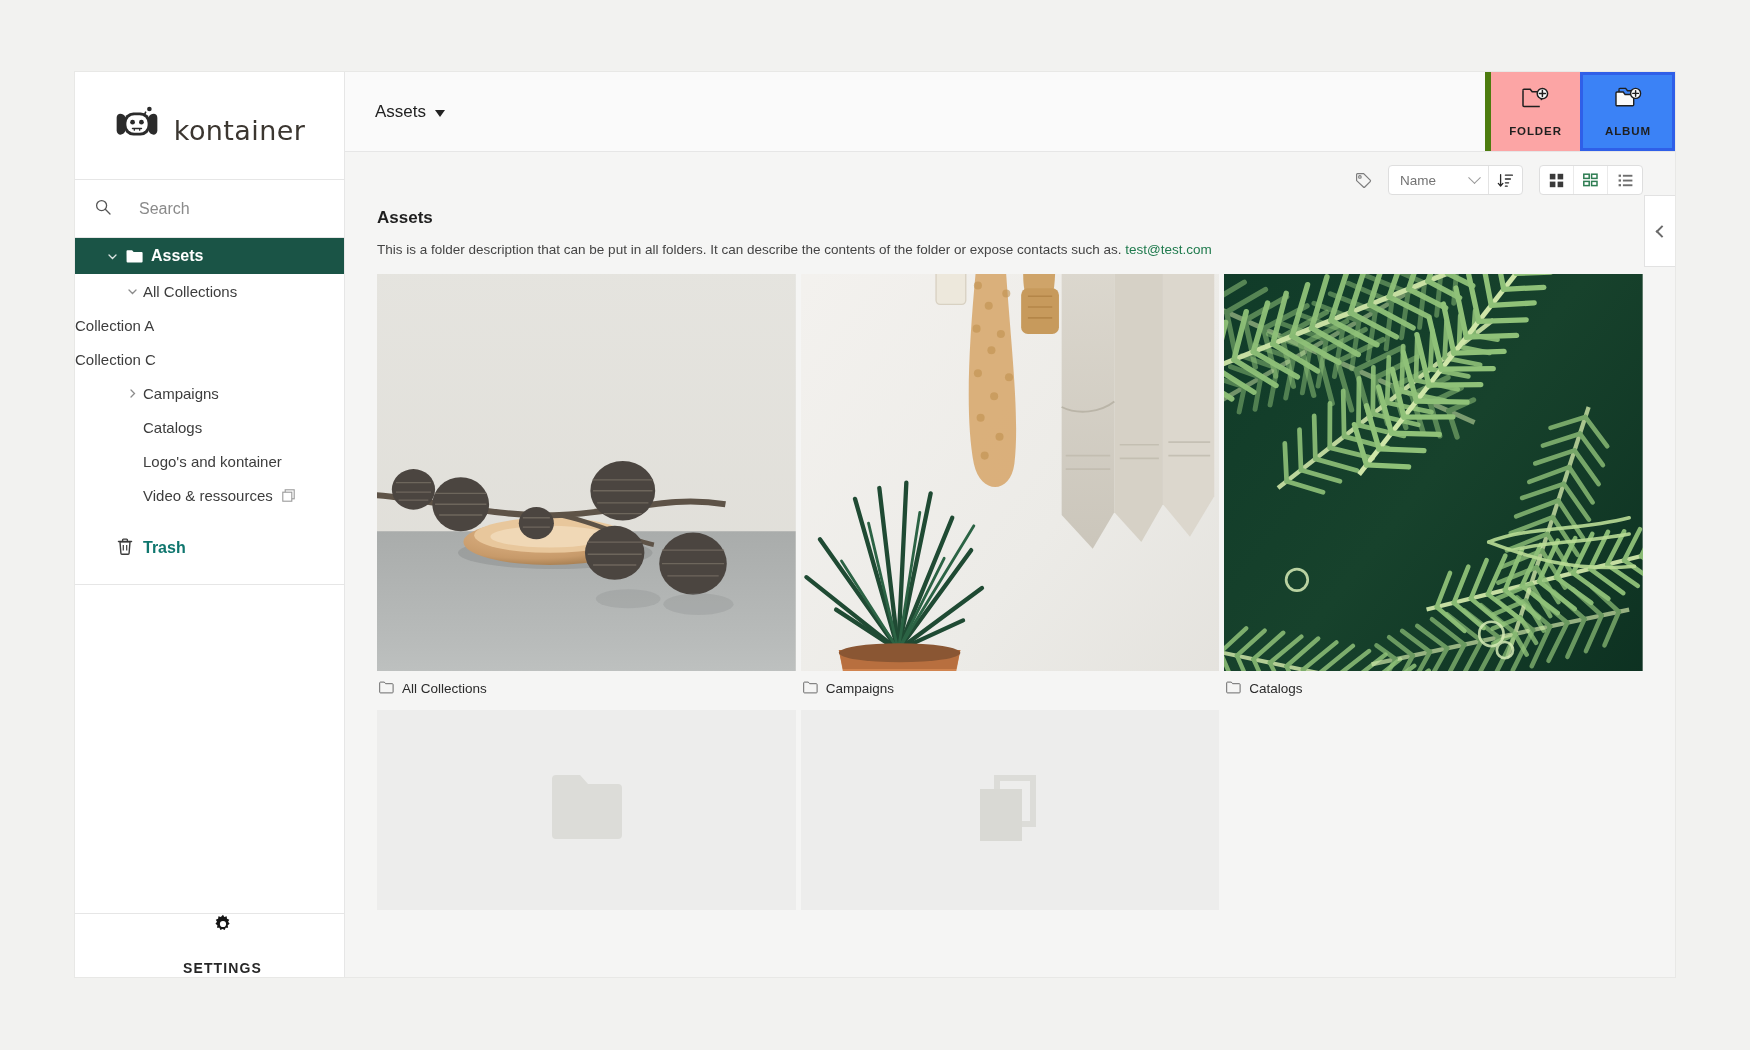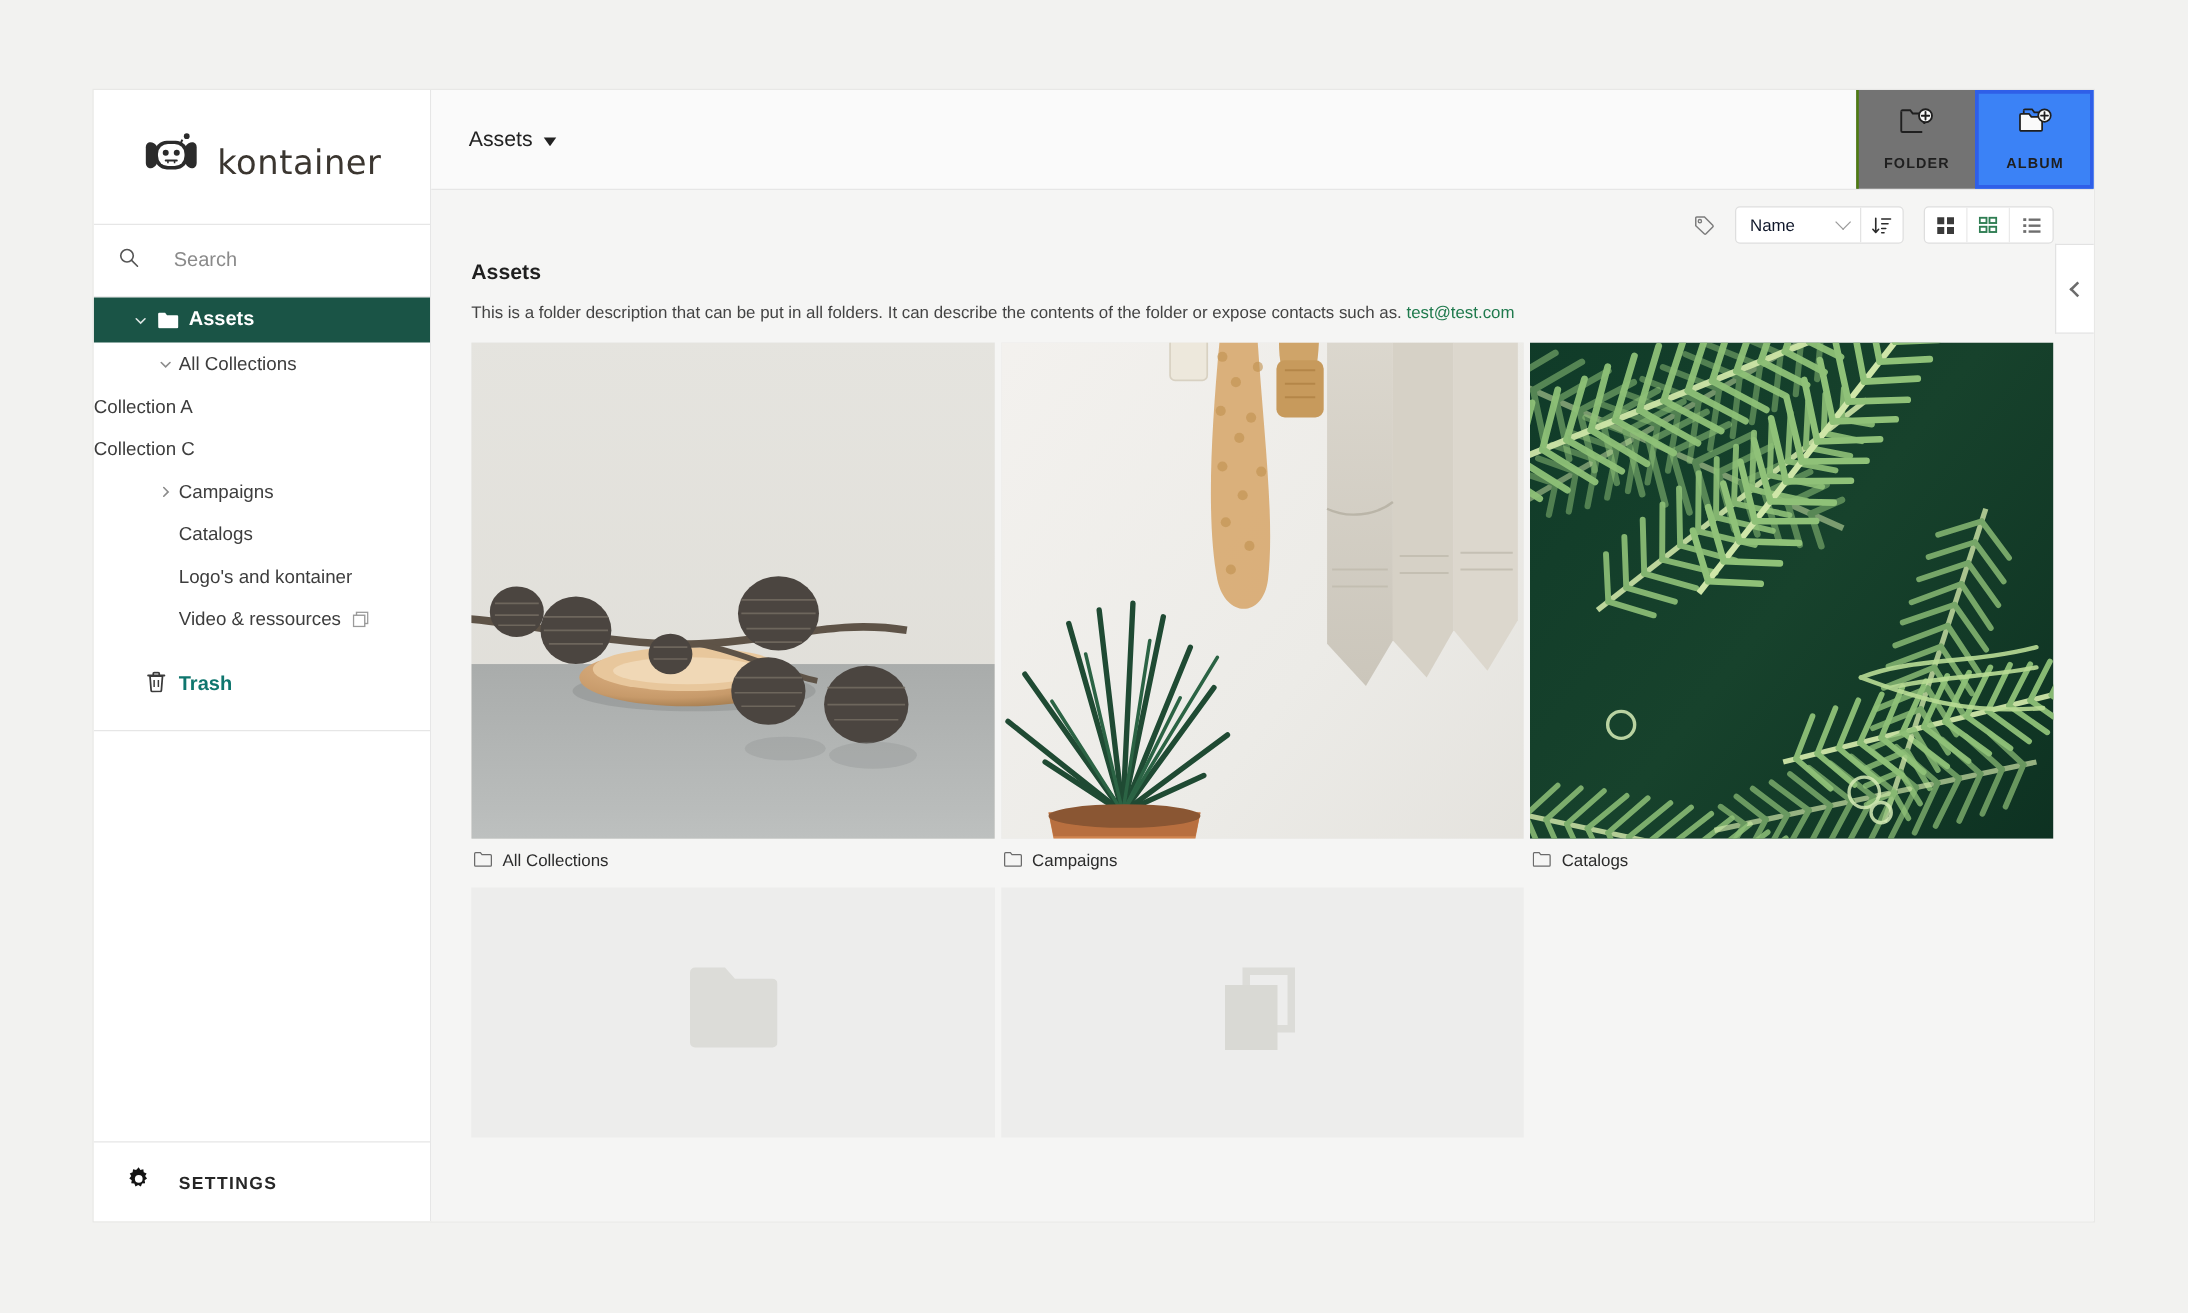--- a/index.html
+++ b/index.html
@@ -112,20 +112,21 @@
   }
   .sidebar-spacer { flex: 1; }
   .settings-row {
     border-top: 1px solid #e6e6e6;
     height: 64px;
     display: flex;
     align-items: center;
     padding-left: 26px;
     gap: 22px;
     cursor: pointer;
+    flex-direction: column;
   }
   .settings-label {
     font-size: 14px;
     letter-spacing: 1.1px;
     color: #262626;
     font-weight: 600;
   }
 
   
   .main {
@@ -154,28 +155,28 @@
   .crumb-text { font-size: 17px; color: #222; }
   .crumb-caret {
     width: 0; height: 0;
     border-left: 5.5px solid transparent;
     border-right: 5.5px solid transparent;
     border-top: 7px solid #222;
     margin-top: 3px;
   }
   .act-btn {
     width: 95px;
-    border-left: 2px solid #4d7c0f;
+    border-left: 6px solid #4d7c0f;
     display: flex;
     flex-direction: column;
     align-items: center;
     justify-content: center;
     gap: 10px;
     cursor: pointer;
-    background: #737373;
+    background: #fca5a5;
   }
   .act-btn .lbl {
     font-size: 11.5px;
     letter-spacing: 0.9px;
     color: #1f1f1f;
     font-weight: 600;
   }
   .act-btn.focused {
     outline: 3px solid #2f5fe8;
     outline-offset: -3px;
@@ -201,21 +202,21 @@
     border: 1px solid #dedede;
     border-radius: 4px;
     background: #fff;
     overflow: hidden;
   }
   .sort-select {
     display: flex; align-items: center;
     gap: 34px;
     padding: 0 9px 0 11px;
     font-size: 13.5px;
-    color: #0f172a;
+    color: #737373;
     cursor: pointer;
     min-width: 97px;
   }
   .chev-dn {
     width: 9px; height: 9px;
     border-right: 1.6px solid #9a9a9a;
     border-bottom: 1.6px solid #9a9a9a;
     transform: rotate(45deg) translate(-2px,-2px);
   }
   .sort-dir {

